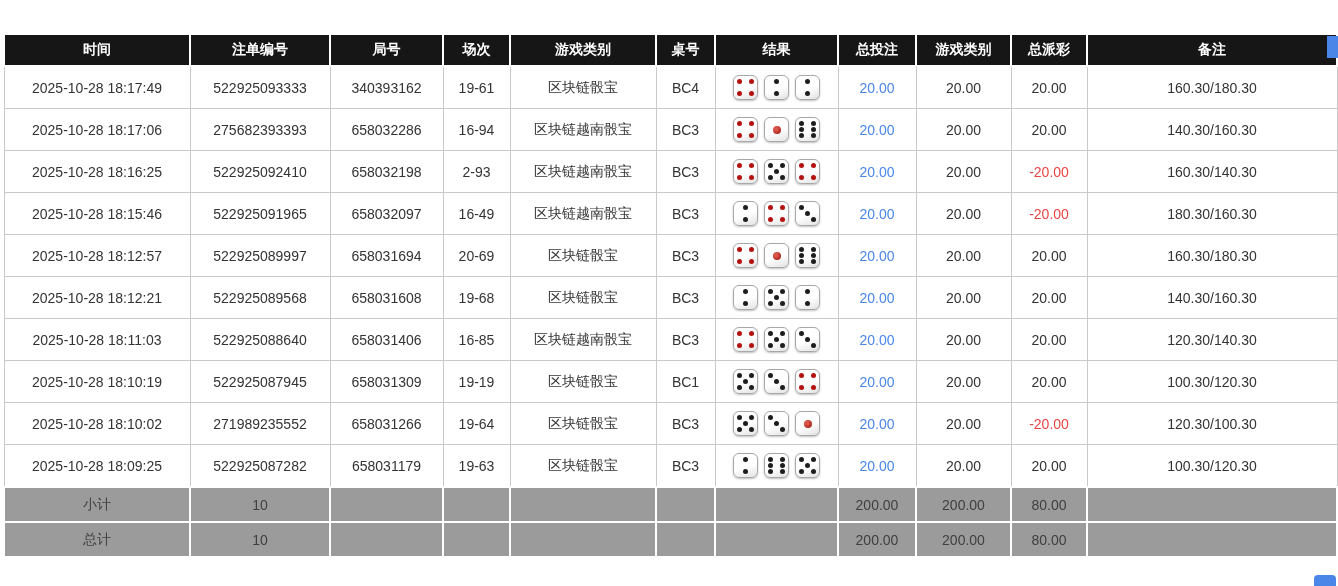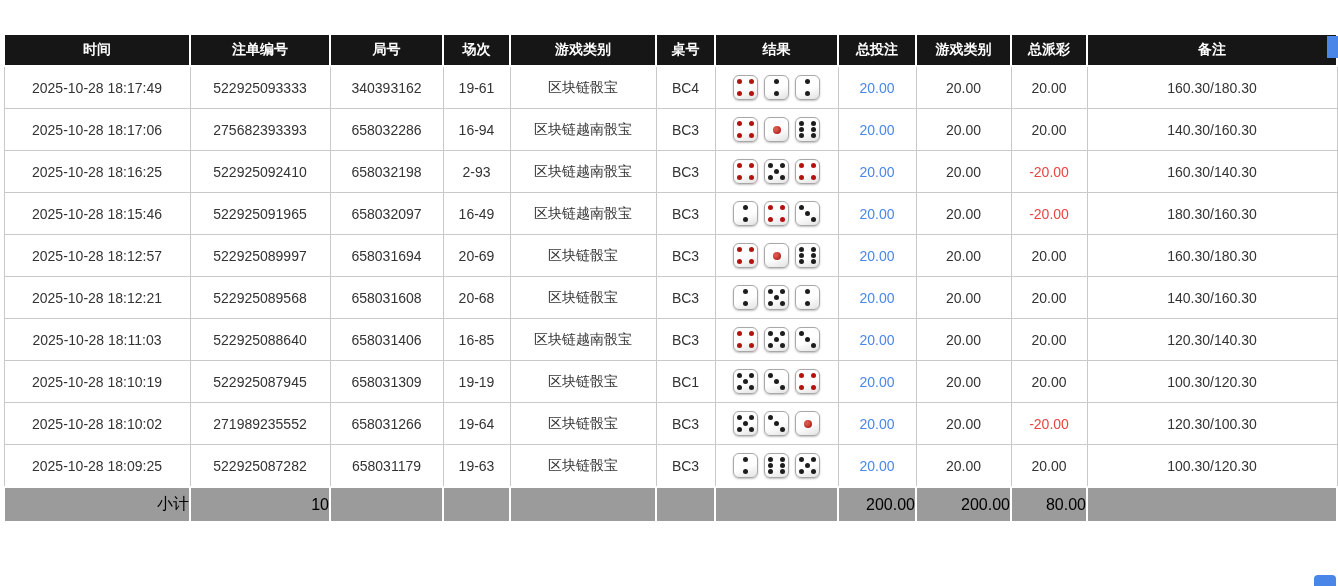--- a/index.html
+++ b/index.html
@@ -21,23 +21,23 @@
     border:1px solid #c9c9c9;
     background:#ffffff;
     text-align:center; vertical-align:middle;
     font-size:14px; color:#333333;
     height:41px; padding:0;
     overflow:hidden; white-space:nowrap;
   }
   td.blue { color:#4a86e8; cursor:pointer; }
   td.neg  { color:#e94442; }
   tr.summary td {
-    background:#9b9b9b; color:#000000;
+    background:#9b9b9b; color:#404040;
     border:2px solid #ffffff;
-    height:33px; font-size:16px;text-align:right;
+    height:33px; font-size:14px;
   }
   .dice-wrap { display:flex; justify-content:center; align-items:center; gap:6px; }
   .die {
     width:25px; height:25px; box-sizing:border-box;
     border:1px solid #a8a8a8; border-radius:6px;
     background:linear-gradient(160deg,#ffffff 55%,#e2e2e2);
     box-shadow: inset 0 1px 1px #ffffff, 0 1px 2px rgba(0,0,0,.25);
     display:grid;
     grid-template-columns:repeat(3,1fr);
     grid-template-rows:repeat(3,1fr);
@@ -253,21 +253,21 @@
           </td>
           <td class="blue">20.00</td>
           <td>20.00</td>
           <td>20.00</td>
           <td>160.30/180.30</td>
         </tr>
         <tr>
           <td>2025-10-28 18:12:21</td>
           <td>522925089568</td>
           <td>658031608</td>
-          <td>20-68</td>
+          <td>19-68</td>
           <td>区块链骰宝</td>
           <td>BC3</td>
           <td>
             <div class="dice-wrap">
               <span class="die">
                 <i class="dot" style="grid-area: 1 / 2;"></i>
                 <i class="dot" style="grid-area: 3 / 2;"></i>
               </span>
               <span class="die">
                 <i class="dot" style="grid-area: 1 / 1;"></i>
@@ -416,20 +416,33 @@
               </span>
             </div>
           </td>
           <td class="blue">20.00</td>
           <td>20.00</td>
           <td>20.00</td>
           <td>100.30/120.30</td>
         </tr>
         <tr class="summary">
           <td>小计</td>
+          <td>10</td>
+          <td></td>
+          <td></td>
+          <td></td>
+          <td></td>
+          <td></td>
+          <td>200.00</td>
+          <td>200.00</td>
+          <td>80.00</td>
+          <td></td>
+        </tr>
+        <tr class="summary">
+          <td>总计</td>
           <td>10</td>
           <td></td>
           <td></td>
           <td></td>
           <td></td>
           <td></td>
           <td>200.00</td>
           <td>200.00</td>
           <td>80.00</td>
           <td></td>

